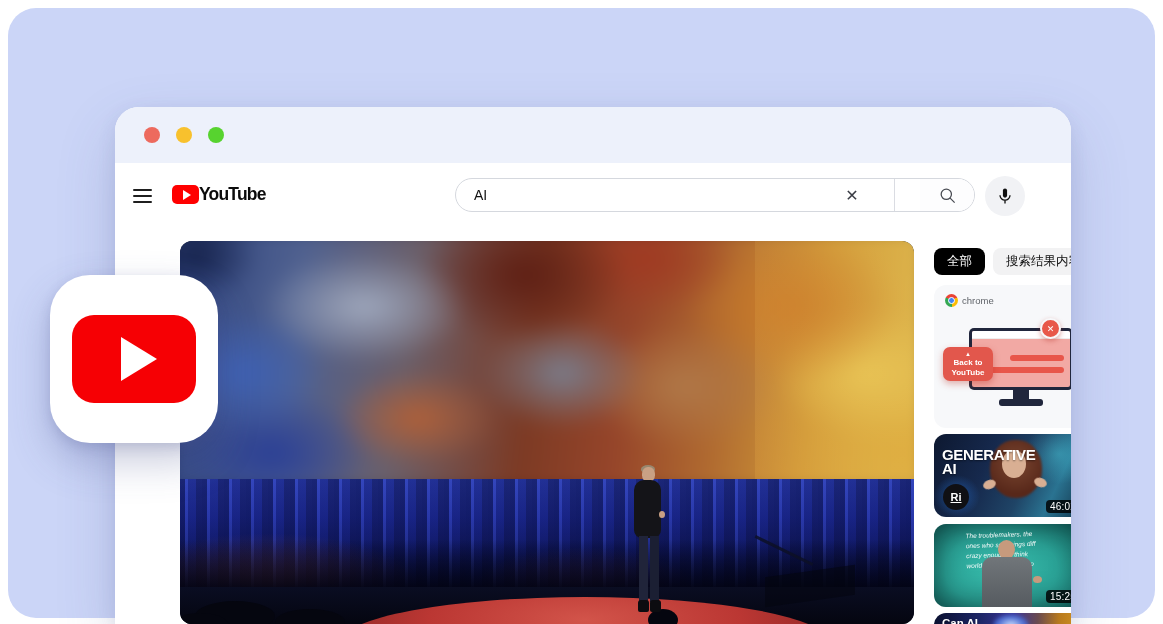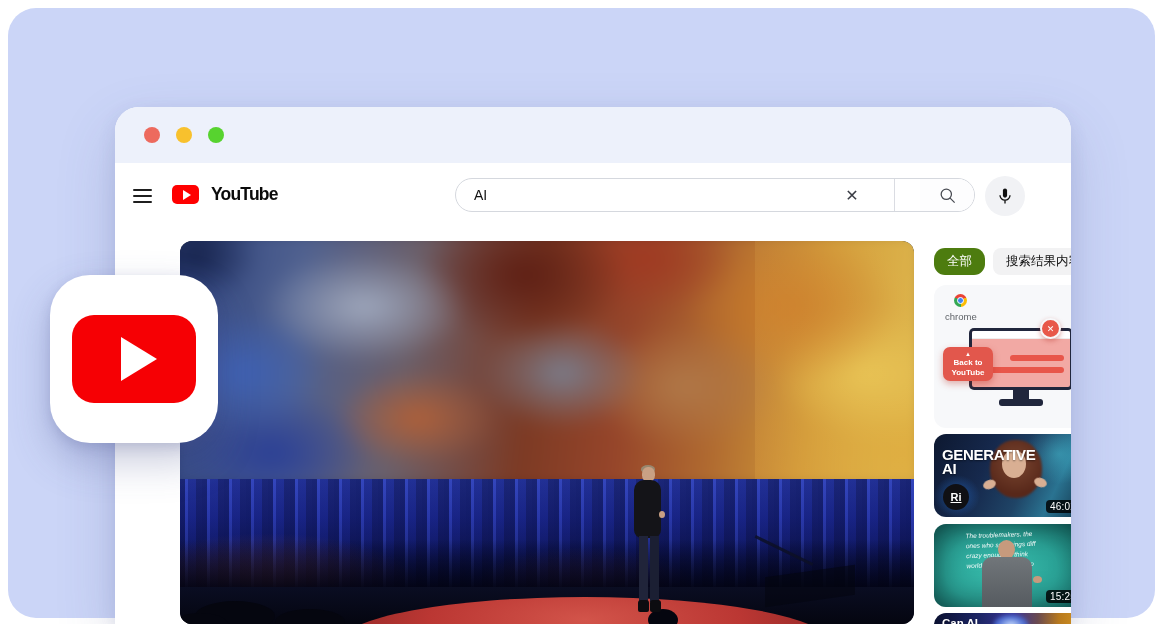--- a/index.html
+++ b/index.html
@@ -20,21 +20,21 @@
   .dot { width:16px; height:16px; border-radius:50%; display:inline-block; }
   .dot.red    { background:#ed6a5e; }
   .dot.yellow { background:#f8c12d; }
   .dot.green  { background:#57d32f; }
 
   
   .ythead { position:absolute; left:0; top:56px; width:100%; height:65px; background:#fff; }
   .hamburger { position:absolute; left:18px; top:26px; width:19px; height:14px; cursor:pointer;
                display:flex; flex-direction:column; justify-content:space-between; }
   .hamburger i { display:block; height:1.8px; background:#1f1f1f; border-radius:1px; }
-  .brand { position:absolute; left:57px; top:21px; display:flex; align-items:center; gap:12px; }
+  .brand { position:absolute; left:57px; top:21px; display:flex; align-items:center; gap:0; }
   .playicon { width:27px; height:19px; background:#ff0000; border-radius:5px;
               display:flex; align-items:center; justify-content:center; }
   .playicon .tri { width:0; height:0; border-left:8px solid #fff;
                    border-top:5px solid transparent; border-bottom:5px solid transparent; margin-left:2px; }
   .brandtext { font-weight:700; font-size:17.5px; letter-spacing:-.8px; color:#0b0b0b; }
 
   .searchpill { position:absolute; left:340px; top:15px; width:520px; height:34px;
                 border:1px solid #d5d8de; border-radius:17px; background:#fff;
                 display:flex; align-items:center; overflow:hidden;gap:25px; }
   .searchinput { flex:1; border:none; outline:none; background:transparent;
@@ -95,26 +95,26 @@
   .sp-legL { left:11px; background:#20243a; }
   .sp-legR { left:22px; background:#1b1f33; }
   .sp-boot { position:absolute; top:135px; width:11px; height:12px; background:#0c0c10; border-radius:3px 3px 2px 2px; }
   .sp-bootL { left:10px; } .sp-bootR { left:22px; }
 
   
   .sidebar { position:absolute; left:819px; top:134px; width:137px; height:383px; overflow:hidden; }
   .chips { position:absolute; left:0; top:7px; display:flex; gap:8px; width:240px; }
   .chip { height:27px; padding:0 13px; border-radius:8px; font-size:12.5px; display:flex;
           align-items:center; white-space:nowrap; cursor:pointer; }
-  .chip.active { background:#4d7c0f; color:#fff;border-radius:11px; }
+  .chip.active { background:#000000; color:#fff; }
   .chip.normal { background:#f2f2f3; color:#0f0f0f; }
 
   .adcard { position:absolute; left:0; top:44px; width:150px; height:143px; border-radius:12px;
             background:#f7f8fa; }
-  .adbrand { position:absolute; left:11px; top:9px; display:flex; align-items:center; gap:4px;flex-direction:column; }
+  .adbrand { position:absolute; left:11px; top:9px; display:flex; align-items:center; gap:4px; }
   .chromelogo { width:13px; height:13px; border-radius:50%; position:relative;
                 background:conic-gradient(from -60deg, #ea4335 0 120deg, #fbbc05 0 240deg, #34a853 0 360deg); }
   .chromelogo::after { content:""; position:absolute; inset:3px; background:#4285f4;
                        border:1.5px solid #fff; border-radius:50%; }
   .adbrandtext { font-size:9.5px; color:#5f6368; }
   .monitor { position:absolute; left:35px; top:43px; width:104px; height:62px;
              background:#20263c; border-radius:5px; padding:3px; }
   .mscreen { width:100%; height:100%; border-radius:2px; overflow:hidden; background:#f2a9a4; position:relative; }
   .mbar { height:8px; background:#ffffff; border-bottom:1px solid #eee; }
   .mline { position:absolute; right:6px; height:6px; background:#e8564a; border-radius:3px; }

